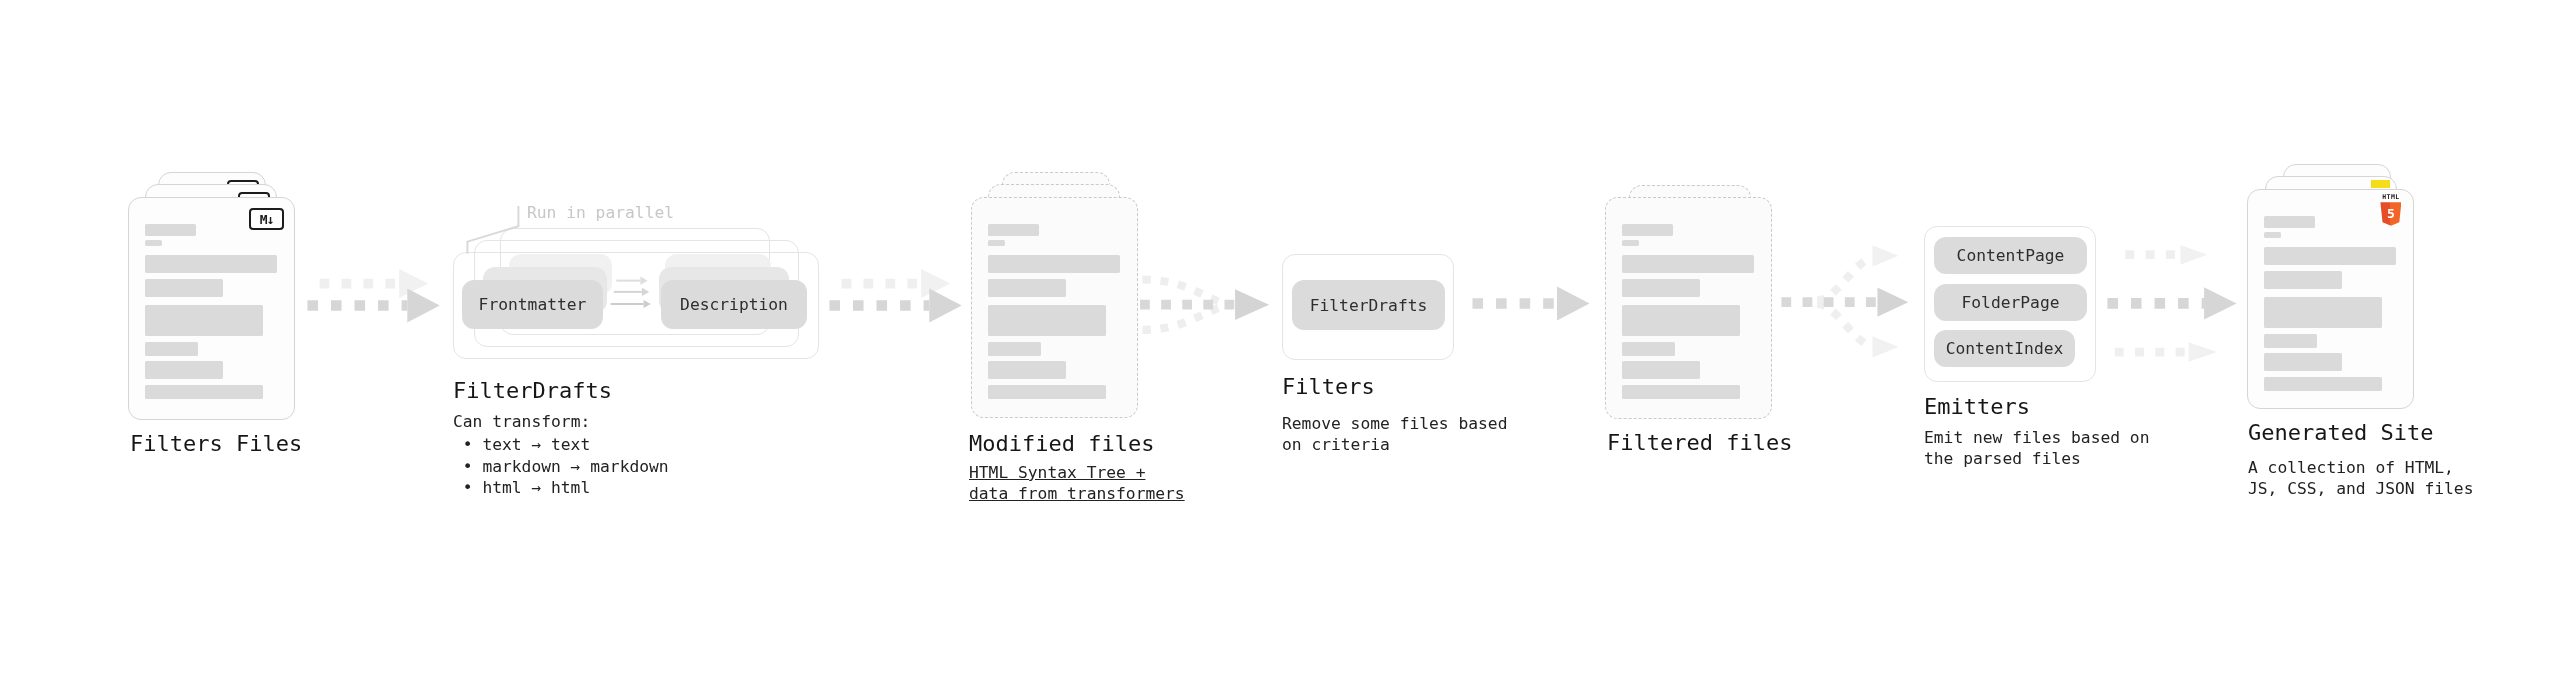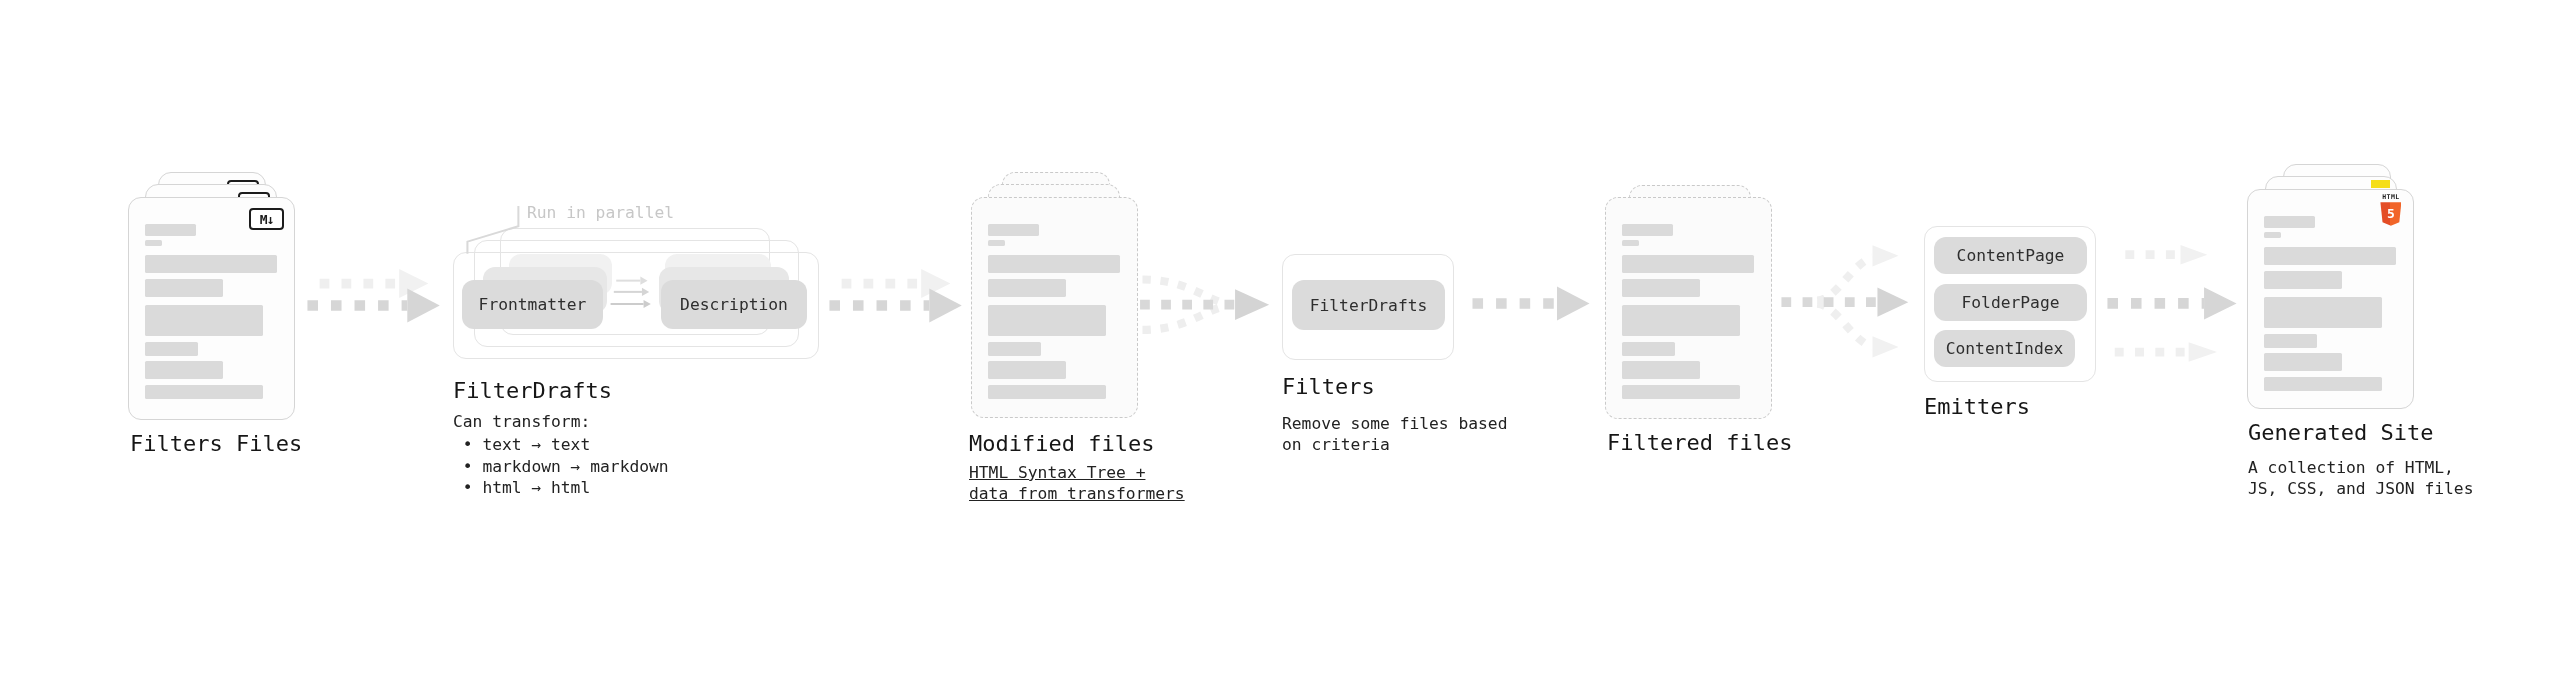--- a/index.html
+++ b/index.html
@@ -196,20 +196,22 @@
     <polygon points="122,56 160,74 122,92" fill="#d4d4d4"></polygon>
   </svg>
 
   <div>
     <div class="gbox" style="left:1924px;top:226px;width:172px;height:156px;"></div>
     <div class="chip" style="left:1934px;top:237px;width:153px;height:37px;">ContentPage</div>
     <div class="chip" style="left:1934px;top:284px;width:153px;height:37px;">FolderPage</div>
     <div class="chip" style="left:1934px;top:330px;width:141px;height:37px;">ContentIndex</div>
   </div>
   <div class="title" style="left:1924px;top:395px;">Emitters</div>
+  <div class="cap" style="left:1924px;top:427px;">Emit new files based on
+the parsed files</div>
 
   <svg class="abs" style="left:2105px;top:244px;" width="134" height="122" viewBox="0 0 165 150">
     <line x1="25" y1="13" x2="93" y2="13" stroke="#efefef" stroke-width="11" stroke-dasharray="11 14"></line>
     <polygon points="93,1 126,13 93,25" fill="#f1f1f1"></polygon>
     <line x1="3" y1="73" x2="122" y2="73" stroke="#d6d6d6" stroke-width="13" stroke-dasharray="13 16"></line>
     <polygon points="122,53 162,73 122,93" fill="#d6d6d6"></polygon>
     <line x1="12" y1="133" x2="103" y2="133" stroke="#efefef" stroke-width="11" stroke-dasharray="11 14"></line>
     <polygon points="103,121 138,133 103,145" fill="#f1f1f1"></polygon>
   </svg>
 

